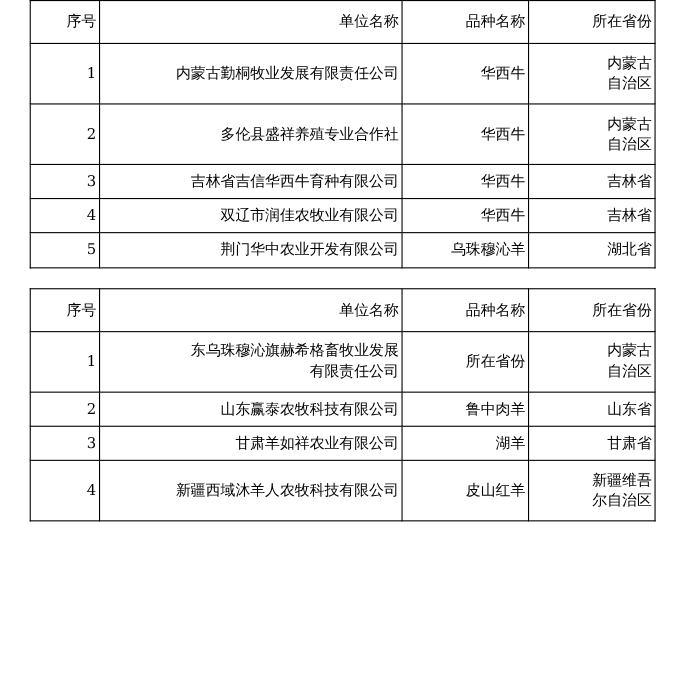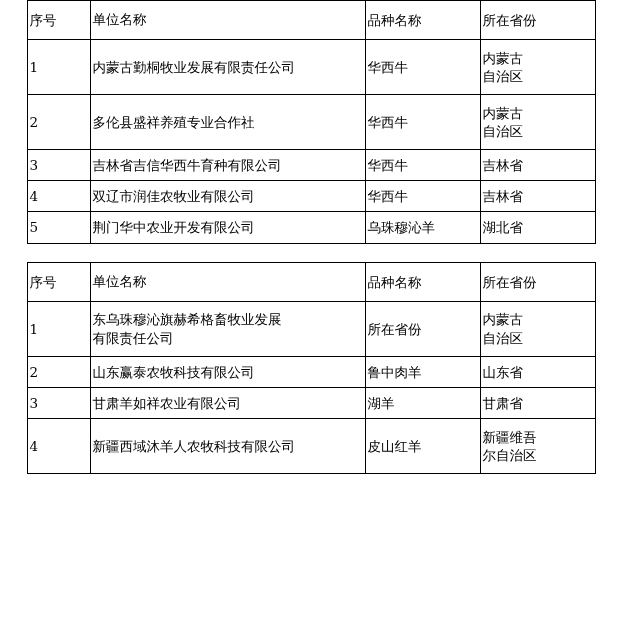--- a/index.html
+++ b/index.html
@@ -34,33 +34,33 @@
   }
   table.doc-table {
     border-collapse: collapse;
     margin: 0 auto;
     width: 548px;
     table-layout: fixed;
   }
   table.doc-table th,
   table.doc-table td {
     border: 1px solid #000000;
-    text-align: left;
+    text-align: right;
     vertical-align: middle;
     font-size: 13.5px;
     line-height: 1.35;
     padding: 6px 2px;
     font-weight: normal;
   }
   table.doc-table thead th {
     height: 30px;
     padding: 4px 2px;
   }
   .col-idx { width: 58px; }
-  .col-name { width: 270px; font-family: Liberation Serif, serif; }
+  .col-name { width: 270px; }
   .col-breed { width: 110px; }
   .col-prov { width: 110px; }
 
   td.cell-name {
     text-align: left;
     padding-left: 14px;
     padding-right: 8px;
     margin-left: 24px;
   }
   td.cell-idx { font-size: 13.5px; }

